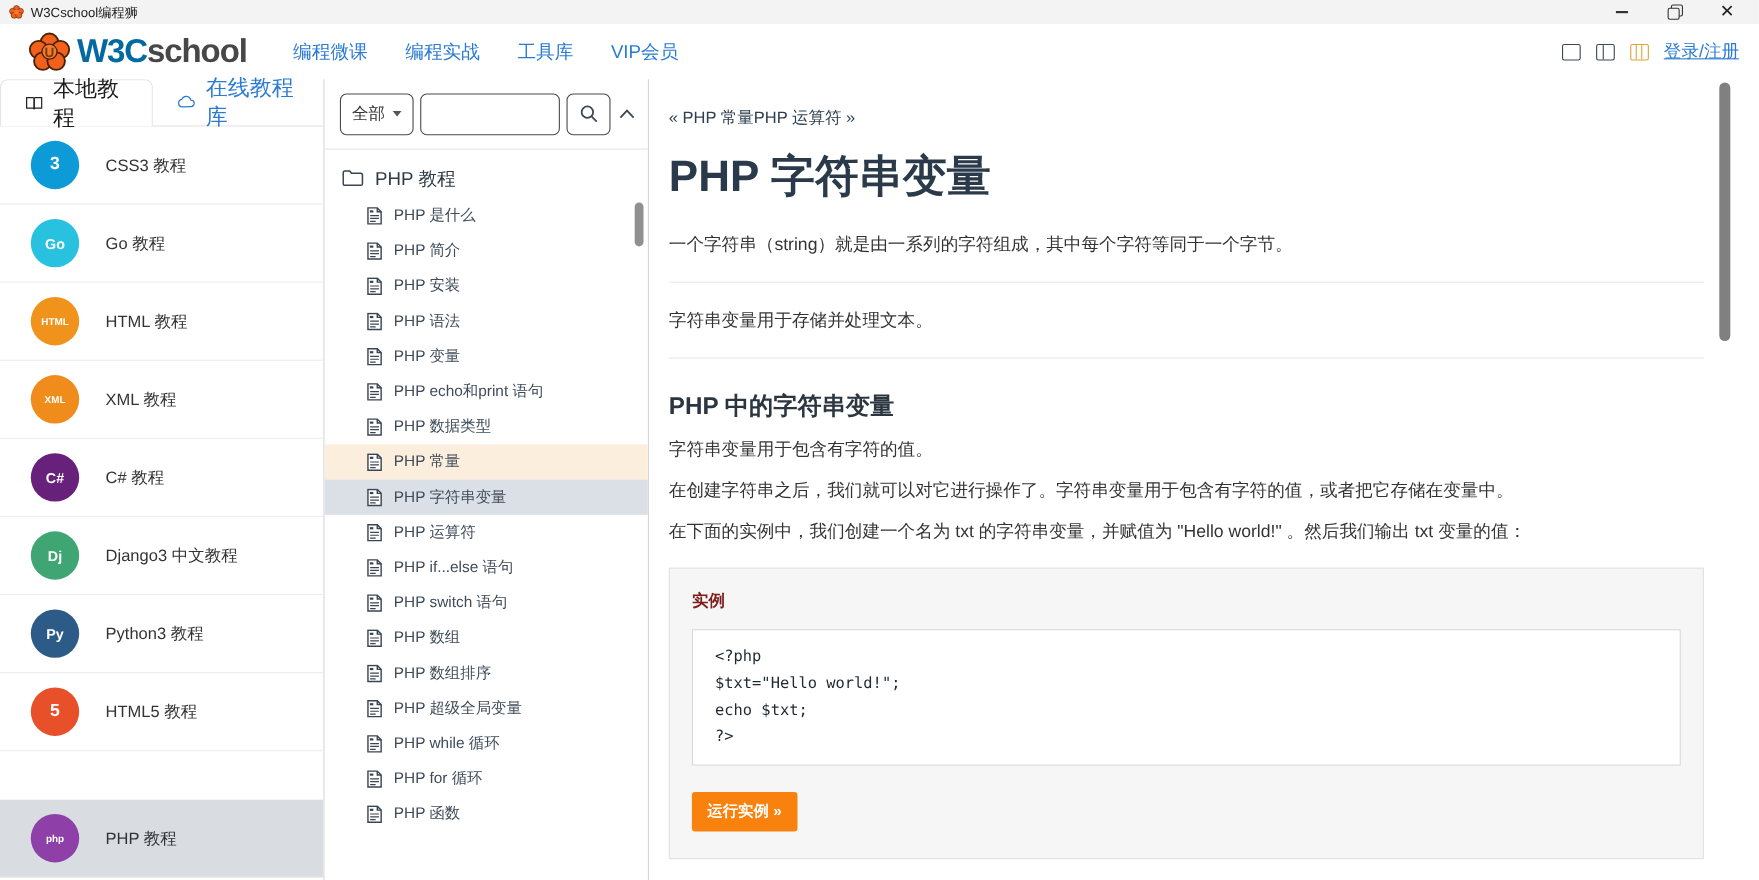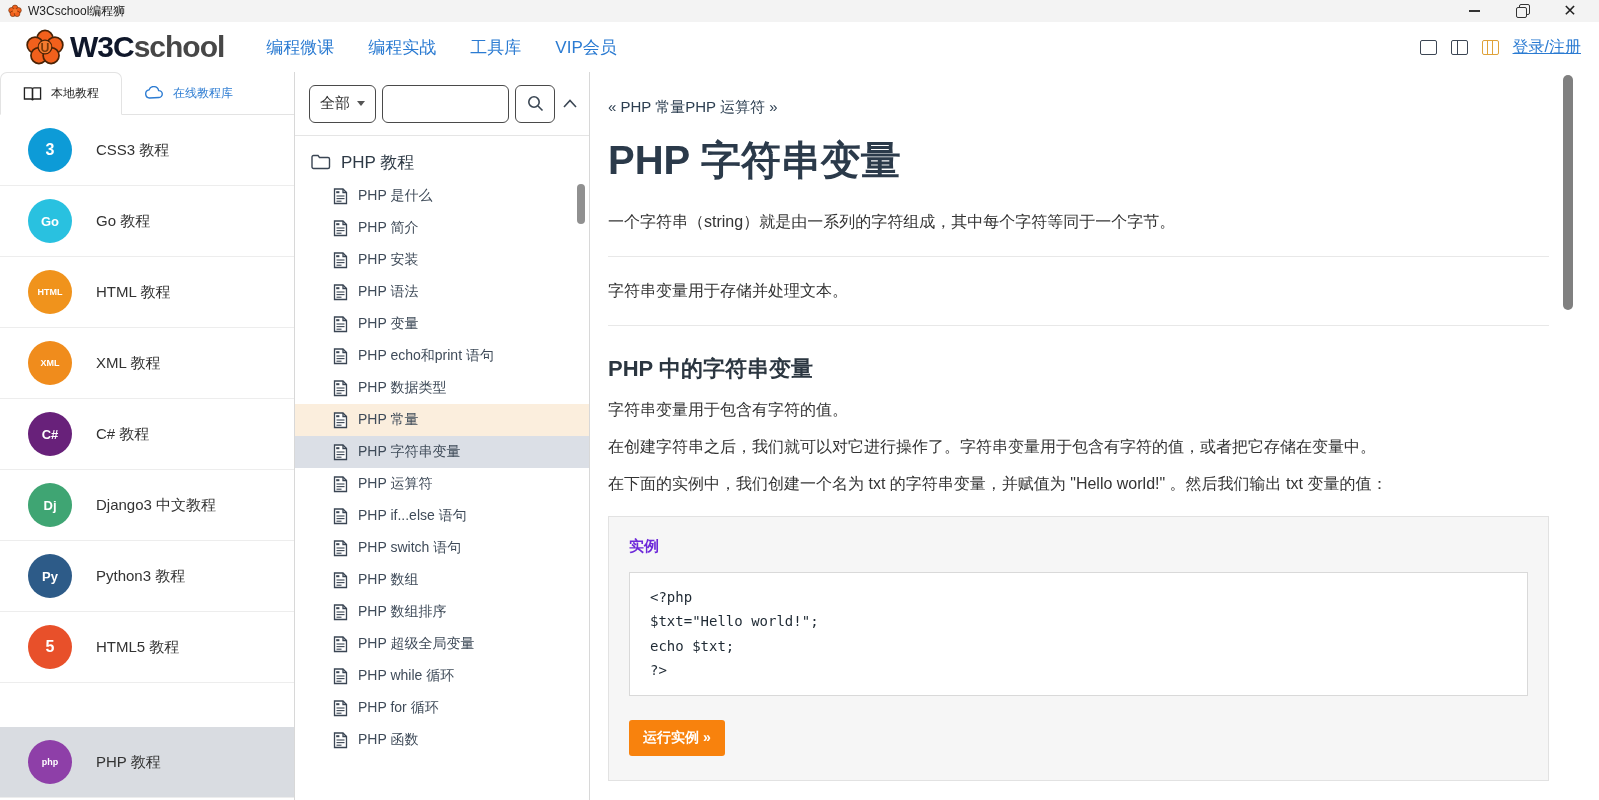--- a/index.html
+++ b/index.html
@@ -14,39 +14,39 @@
   .min-glyph { width:11px; height:2px; background:#333; display:block; }
   .restore-glyph { position:relative; width:10px; height:10px; }
   .restore-glyph::before { content:""; position:absolute; left:2px; top:-2px; width:9px; height:9px; border:1px solid #333; border-radius:2px; }
   .restore-glyph::after { content:""; position:absolute; left:-1px; top:1px; width:9px; height:9px; border:1px solid #333; border-radius:2px; background:#f3f3f3; }
   .close-glyph { font-size:16px; color:#222; line-height:1; }
 
   
   .header { height:50px; display:flex; align-items:center; padding-left:26px; background:#fff; }
   .logo { display:flex; align-items:center; gap:6px; }
   .logo-text { font-size:30px; font-weight:bold; letter-spacing:-1px; }
-  .logo-w3c { color:#0f172a; }
+  .logo-w3c { color:#0369a1; }
   .logo-school { color:#474747; }
   .main-nav { display:flex; gap:34px; margin-left:42px; }
   .main-nav a { font-size:17px; color:#2b7bd2; text-decoration:none; cursor:pointer; }
   .header-right { margin-left:auto; display:flex; align-items:center; gap:14px; padding-right:18px; }
   .pane-icon { width:17px; height:15px; border:1.5px solid #3c4654; border-radius:2px; position:relative; cursor:pointer; }
   .pane-icon.two::before { content:""; position:absolute; left:5px; top:0; bottom:0; width:1.5px; background:#3c4654; }
   .pane-icon.three { border-color:#dfa23a; }
   .pane-icon.three::before { content:""; position:absolute; left:4px; top:0; bottom:0; width:1.5px; background:#dfa23a; }
   .pane-icon.three::after { content:""; position:absolute; left:9px; top:0; bottom:0; width:1.5px; background:#dfa23a; }
   .login-link { font-size:16px; color:#2b7bd2; text-decoration:underline; cursor:pointer; }
 
   
   .app { display:flex; height:728px; }
 
   
   .sidebar { width:295px; border-right:1px solid #d8d8d8; display:flex; flex-direction:column; }
   .tabs { height:43px; display:flex; border-bottom:1px solid #e3e3e3; flex:none; }
-  .tab { display:flex; align-items:center; gap:9px; font-size:12px; padding:0 22px; cursor:pointer; }
+  .tab { display:flex; align-items:center; gap:9px; font-size:20px; padding:0 22px; cursor:pointer; }
   .tab.active { background:#fff; border:1px solid #e3e3e3; border-bottom:1px solid #fff; border-radius:7px 7px 0 0; margin-bottom:-1px; color:#1d1d1d; }
   .tab.online { color:#2b7bd2; }
   .courses { flex:1; overflow:hidden; }
   .course-row { height:71px; display:flex; align-items:center; gap:24px; padding-left:28px; border-bottom:1px solid #ededed; cursor:pointer; }
   .course-row.selected { background:#d9dce1;margin-top:44px; }
   .course-icon { width:44px; height:44px; border-radius:50%; display:flex; align-items:center; justify-content:center;
     color:#fff; font-weight:bold; flex:none; }
   .course-icon.len-s { font-size:16px; } .course-icon.len-m { font-size:13px; } .course-icon.len-l { font-size:9px; }
   .course-label { font-size:15px; color:#333; }
 
@@ -70,21 +70,21 @@
   
   .content { flex:1; padding:26px 50px 0 18px; position:relative; overflow:hidden; }
   .topnav { display:flex; font-size:15px; color:#2c3e50; }
   .topnav a { color:#2c3e50; text-decoration:none; cursor:pointer; }
   .page-title { font-size:40px; font-weight:bold; color:#2b3a4a; margin:16px 0 0; }
   .lead { font-size:16px; color:#333; margin:24px 0 0; }
   .rule { border:none; border-top:1px solid #e8e8e8; margin:23px 0 0; }
   .section-heading { font-size:22px; font-weight:bold; color:#2b3640; margin:28px 0 0; }
   .para { font-size:16px; color:#333; margin:14px 0 0; line-height:1.45; }
   .example-box { margin-top:20px; background:#f6f6f6; border:1px solid #e2e2e2; padding:20px 20px 24px; }
-  .example-label { color:#6d28d9; font-weight:bold; font-size:15px; }
+  .example-label { color:#7f1d1d; font-weight:bold; font-size:15px; }
   .code-box { margin:16px 0 0; background:#fff; border:1px solid #d9d9d9; padding:12px 20px; font-family:"DejaVu Sans Mono","Liberation Mono",monospace; font-size:14px; line-height:1.75; color:#1e2933; white-space:pre; overflow:hidden; }
   .run-btn { display:inline-block; margin-top:24px; background:#f8820d; color:#fff; font-size:14px; font-weight:bold; padding:9px 14px; border-radius:3px; border:none; cursor:pointer; }
   .main-scrollbar { position:absolute; left:1563px; top:75px; width:10px; height:235px; background:#808080; border-radius:5px; }
 </style>
 </head>
 <body>
 
 <div class="titlebar">
   <svg width="14" height="14" viewBox="0 0 20 20">
     <circle cx="10" cy="5.5" r="4" fill="#f2601c" stroke="#5c2a08" stroke-width="0.8"></circle>

